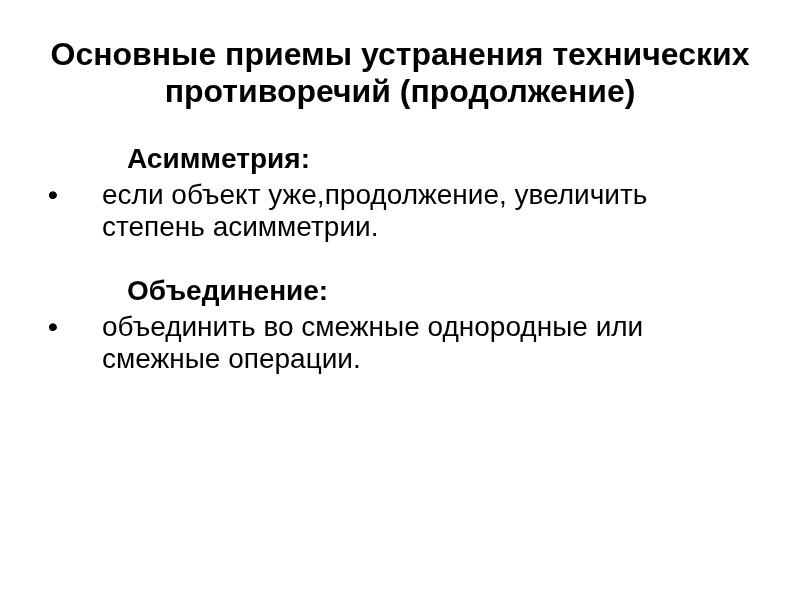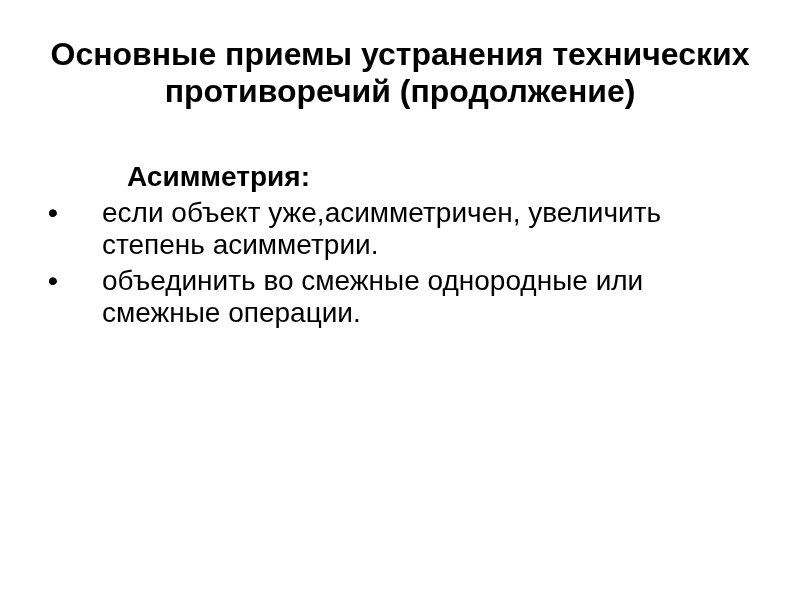--- a/index.html
+++ b/index.html
@@ -21,21 +21,21 @@
   }
   .title {
     width: 700px;
     margin: 0 auto;
     font-size: 32px;
     line-height: 37px;
     font-weight: bold;
     text-align: center;
   }
   .content {
-    margin-top: 51px;
+    margin-top: 33px;
   }
   .section-heading {
     margin: 0;
     padding-left: 127px;
     font-size: 28px;
     line-height: 32px;
     font-weight: bold;
   }
   .section + .section .section-heading {
     margin-top: 32px;
@@ -65,25 +65,26 @@
 
     <div class="section">
       <p class="section-heading">Асимметрия:</p>
 
       <div class="bullet-item">
         <span class="bullet-glyph">•</span>
       </div>
 
       <div class="bullet-item">
         <span class="bullet-glyph">•</span>
-        <span>если объект уже,асимметричен, увеличить степень асимметрии.</span>
+        <span>если объект уже,продолжение, увеличить степень асимметрии.</span>
       </div>
     </div>
 
     <div class="section">
+      <p class="section-heading">Объединение:</p>
 
       <div class="bullet-item">
         <span class="bullet-glyph">•</span>
       </div>
 
       <div class="bullet-item">
         <span class="bullet-glyph">•</span>
         <span>объединить во смежные однородные или смежные операции.</span>
       </div>
     </div>

